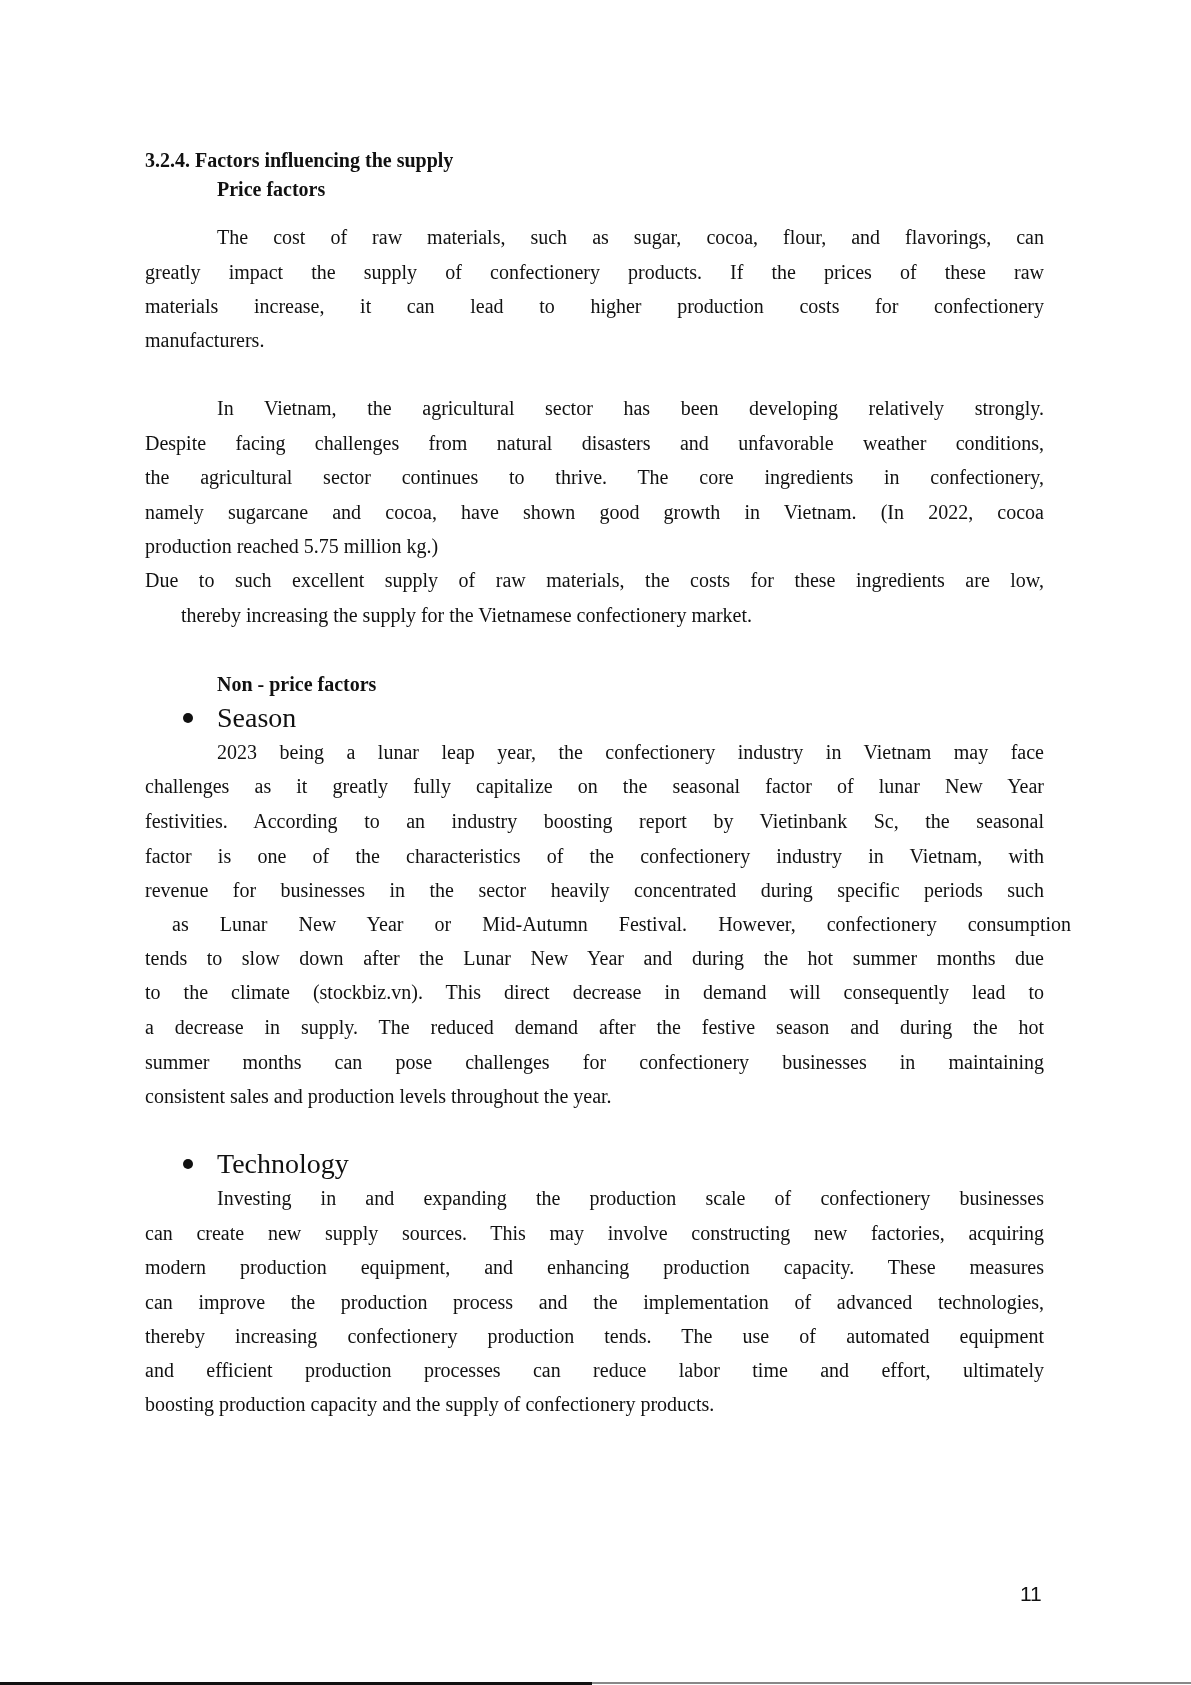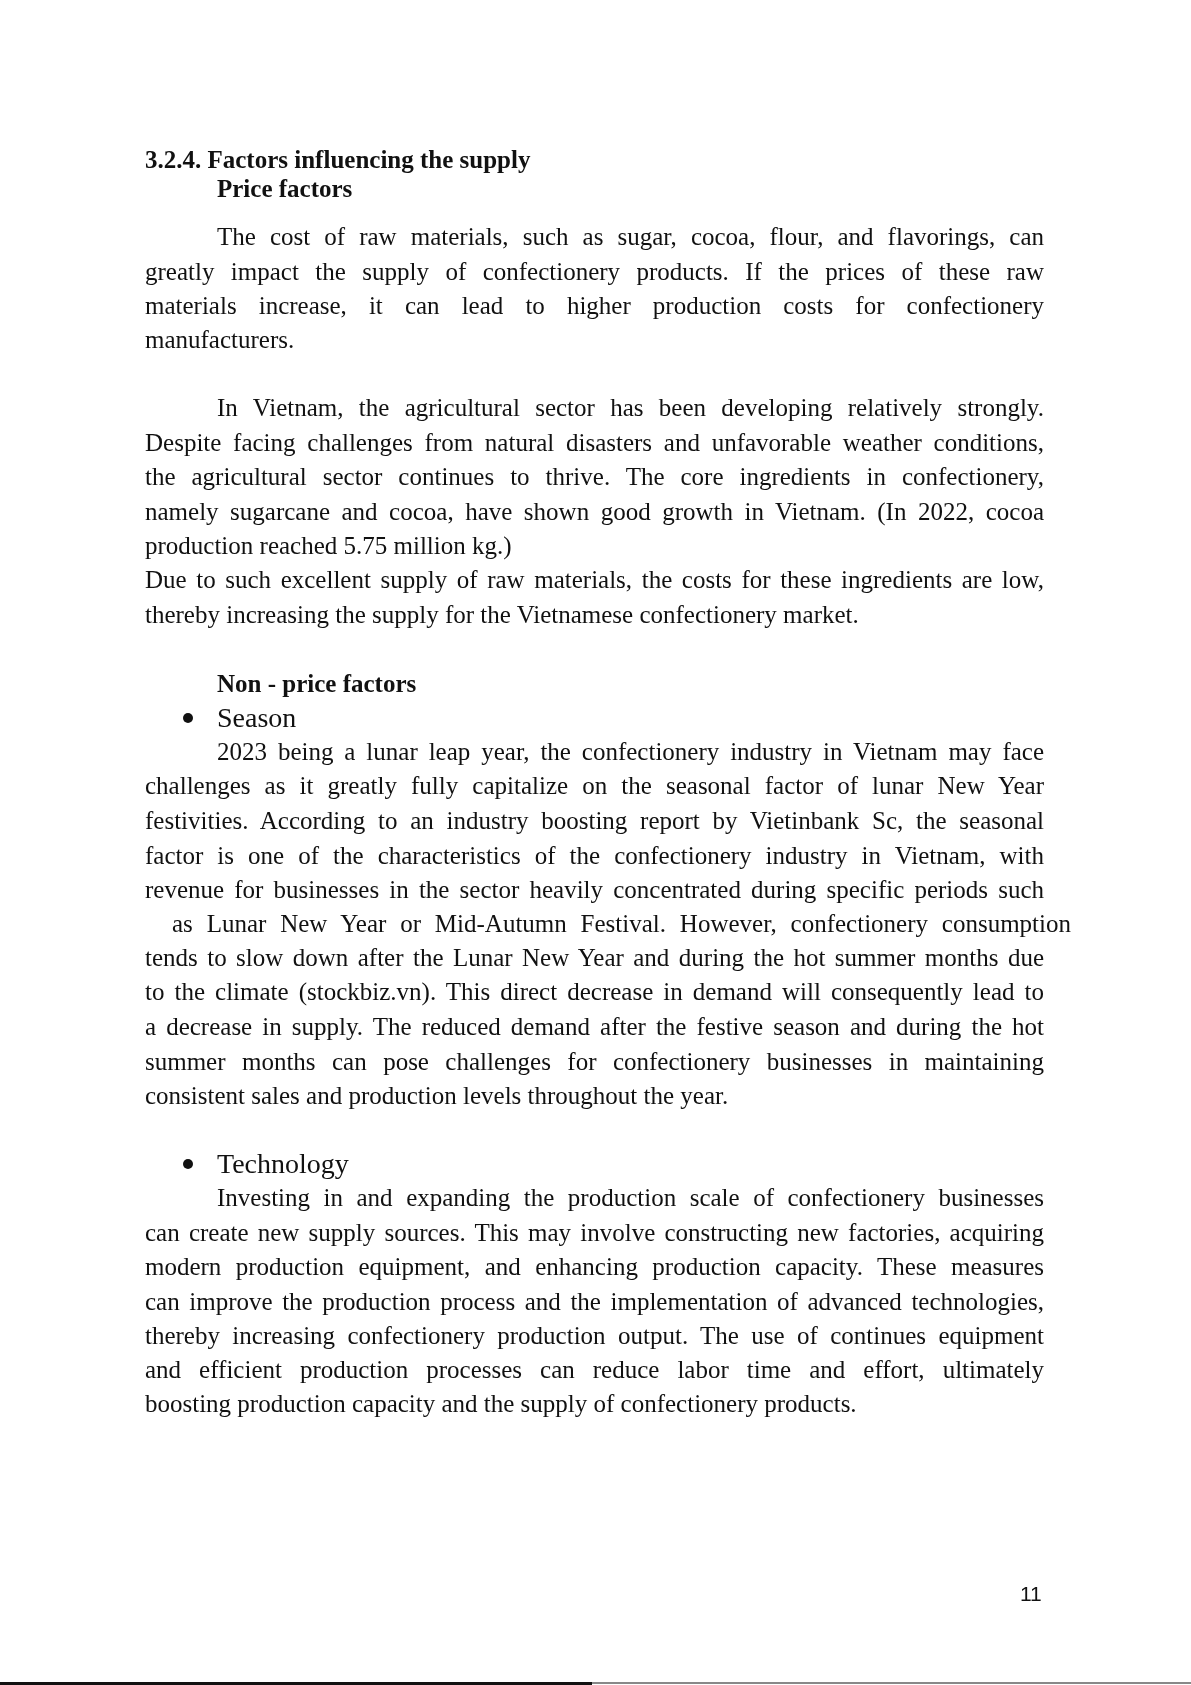--- a/index.html
+++ b/index.html
@@ -3,21 +3,21 @@
 <meta charset="utf-8">
 <style>
   html, body { margin: 0; padding: 0; background: #ffffff; }
   body {
     width: 1191px; height: 1685px; position: relative; overflow: hidden;
     font-family: "Liberation Serif", "DejaVu Serif", serif;
     color: #111111;
   }
   .line {
     position: absolute; left: 145px; width: 899px;
-    font-size: 25px; line-height: 34px; white-space: nowrap;
+    font-size: 20px; line-height: 34px; white-space: nowrap;
     text-align: justify; text-align-last: justify;
   }
   .line.last { text-align-last: left; }
   .indent { left: 217px; width: 827px; }
   .heading { font-weight: bold; text-align-last: left; }
   .bullet {
     position: absolute; left: 183px; width: 10px; height: 10px;
     border-radius: 50%; background: #111;
   }
   .bullet-label { position: absolute; left: 217px; font-size: 28px; line-height: 34px; }
@@ -41,21 +41,21 @@
 <div class="line" style="top:289px;">materials increase, it can lead to higher production costs for confectionery</div>
 <div class="line last" style="top:323px;">manufacturers.</div>
 
 <div class="line indent" style="top:391px;">In Vietnam, the agricultural sector has been developing relatively strongly.</div>
 <div class="line" style="top:426px;">Despite facing challenges from natural disasters and unfavorable weather conditions,</div>
 <div class="line" style="top:460px;">the agricultural sector continues to thrive. The core ingredients in confectionery,</div>
 <div class="line" style="top:495px;">namely sugarcane and cocoa, have shown good growth in Vietnam. (In 2022, cocoa</div>
 <div class="line last" style="top:529px;">production reached 5.75 million kg.)</div>
 
 <div class="line" style="top:563px;">Due to such excellent supply of raw materials, the costs for these ingredients are low,</div>
-<div class="line last" style="top:598px;">thereby increasing the supply for the Vietnamese confectionery market.</div>
+<div class="line last" style="top:598px;margin-left:36px;">thereby increasing the supply for the Vietnamese confectionery market.</div>
 
 <div class="line indent heading" style="top:667px;">Non - price factors</div>
 
 <div class="bullet" style="top:713px;"></div>
 <div class="bullet-label" style="top:701px;">Season</div>
 
 <div class="line indent" style="top:735px;">2023 being a lunar leap year, the confectionery industry in Vietnam may face</div>
 <div class="line" style="top:769px;">challenges as it greatly fully capitalize on the seasonal factor of lunar New Year</div>
 <div class="line" style="top:804px;">festivities. According to an industry boosting report by Vietinbank Sc, the seasonal</div>
 <div class="line" style="top:839px;">factor is one of the characteristics of the confectionery industry in Vietnam, with</div>
@@ -67,20 +67,20 @@
 <div class="line" style="top:1045px;">summer months can pose challenges for confectionery businesses in maintaining</div>
 <div class="line last" style="top:1079px;">consistent sales and production levels throughout the year.</div>
 
 <div class="bullet" style="top:1159px;"></div>
 <div class="bullet-label" style="top:1147px;">Technology</div>
 
 <div class="line indent" style="top:1181px;">Investing in and expanding the production scale of confectionery businesses</div>
 <div class="line" style="top:1216px;">can create new supply sources. This may involve constructing new factories, acquiring</div>
 <div class="line" style="top:1250px;">modern production equipment, and enhancing production capacity. These measures</div>
 <div class="line" style="top:1285px;">can improve the production process and the implementation of advanced technologies,</div>
-<div class="line" style="top:1319px;">thereby increasing confectionery production output. The use of continues equipment</div>
+<div class="line" style="top:1319px;">thereby increasing confectionery production tends. The use of automated equipment</div>
 <div class="line" style="top:1353px;">and efficient production processes can reduce labor time and effort, ultimately</div>
 <div class="line last" style="top:1387px;">boosting production capacity and the supply of confectionery products.</div>
 
 <div class="page-number">11</div>
 
 <div class="bottom-rule-dark"></div>
 <div class="bottom-rule-grey"></div>
 
 </body></html>

